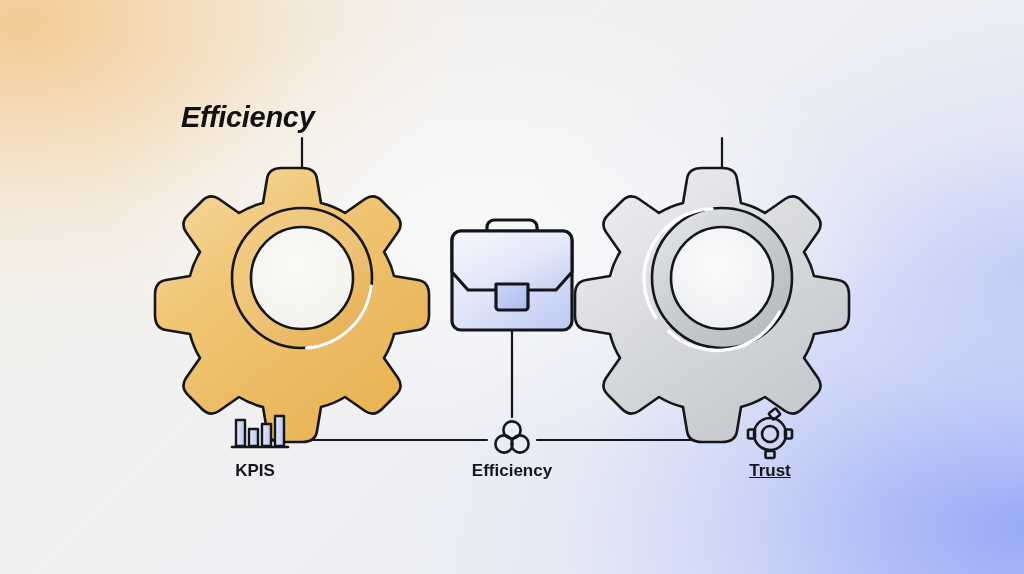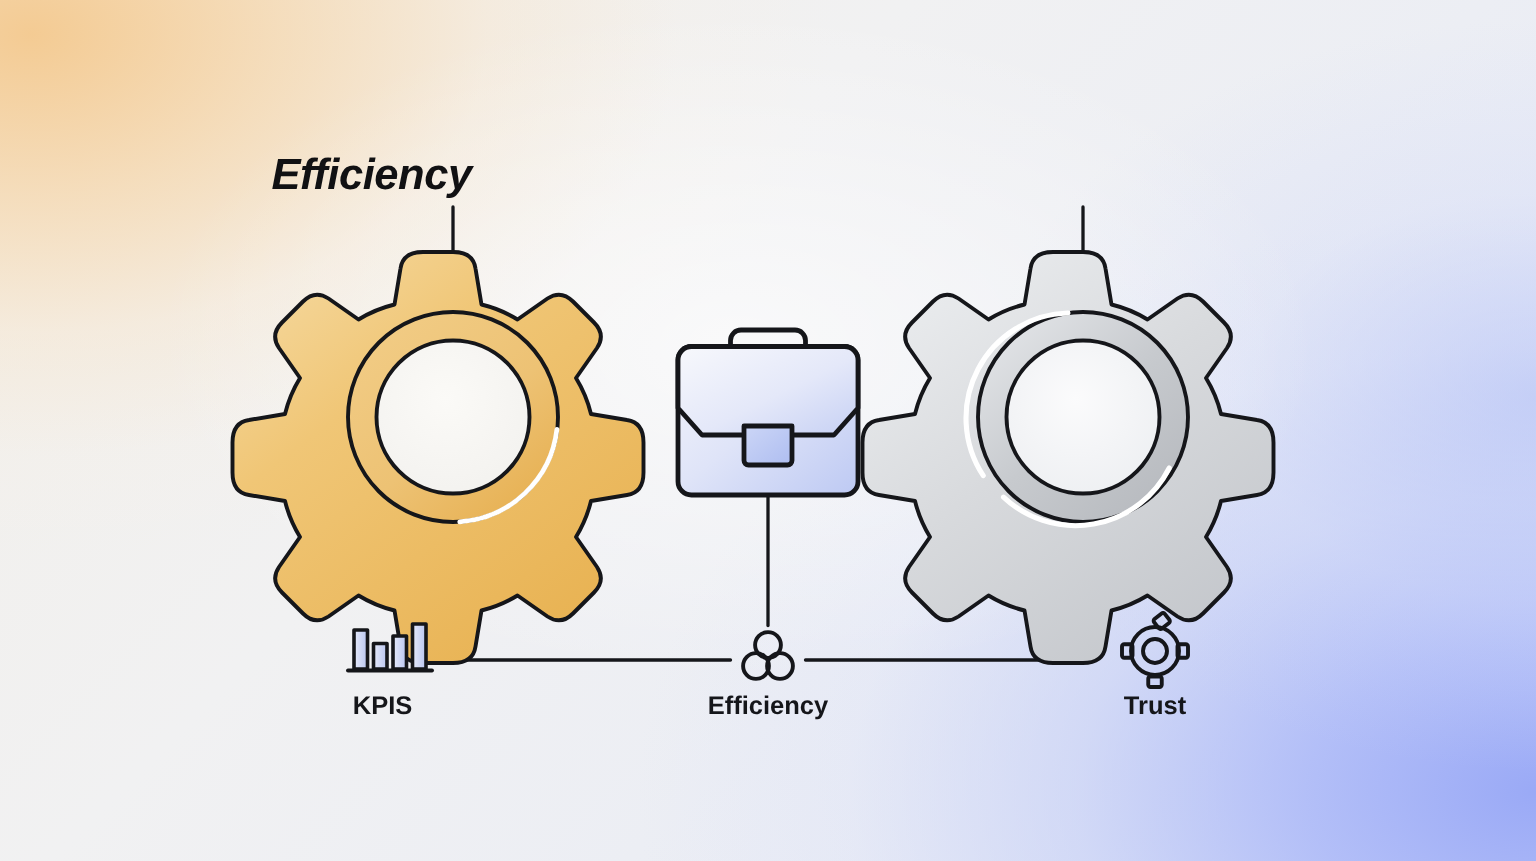--- a/index.html
+++ b/index.html
@@ -78,21 +78,21 @@
     position: absolute;
     font-weight: bold;
     font-size: 17px;
     color: #15161a;
     white-space: nowrap;
     text-align: center;
     line-height: 1;
   }
   #label-kpis { left: 205px; top: 462px; width: 100px; }
   #label-automation { left: 437px; top: 462px; width: 150px; }
-  #label-trust { left: 720px; top: 462px; width: 100px; }
+  #label-trust { left: 720px; top: 462px; width: 100px; text-decoration: underline; }
 </style>
 </head>
 <body>
 
 <div id="stage">
 
   <div class="bg-layer" id="bg-base"></div>
   <div class="bg-layer" id="bg-warm"></div>
   <div class="bg-layer" id="bg-cool"></div>
   <div class="bg-layer" id="bg-cool2"></div>

